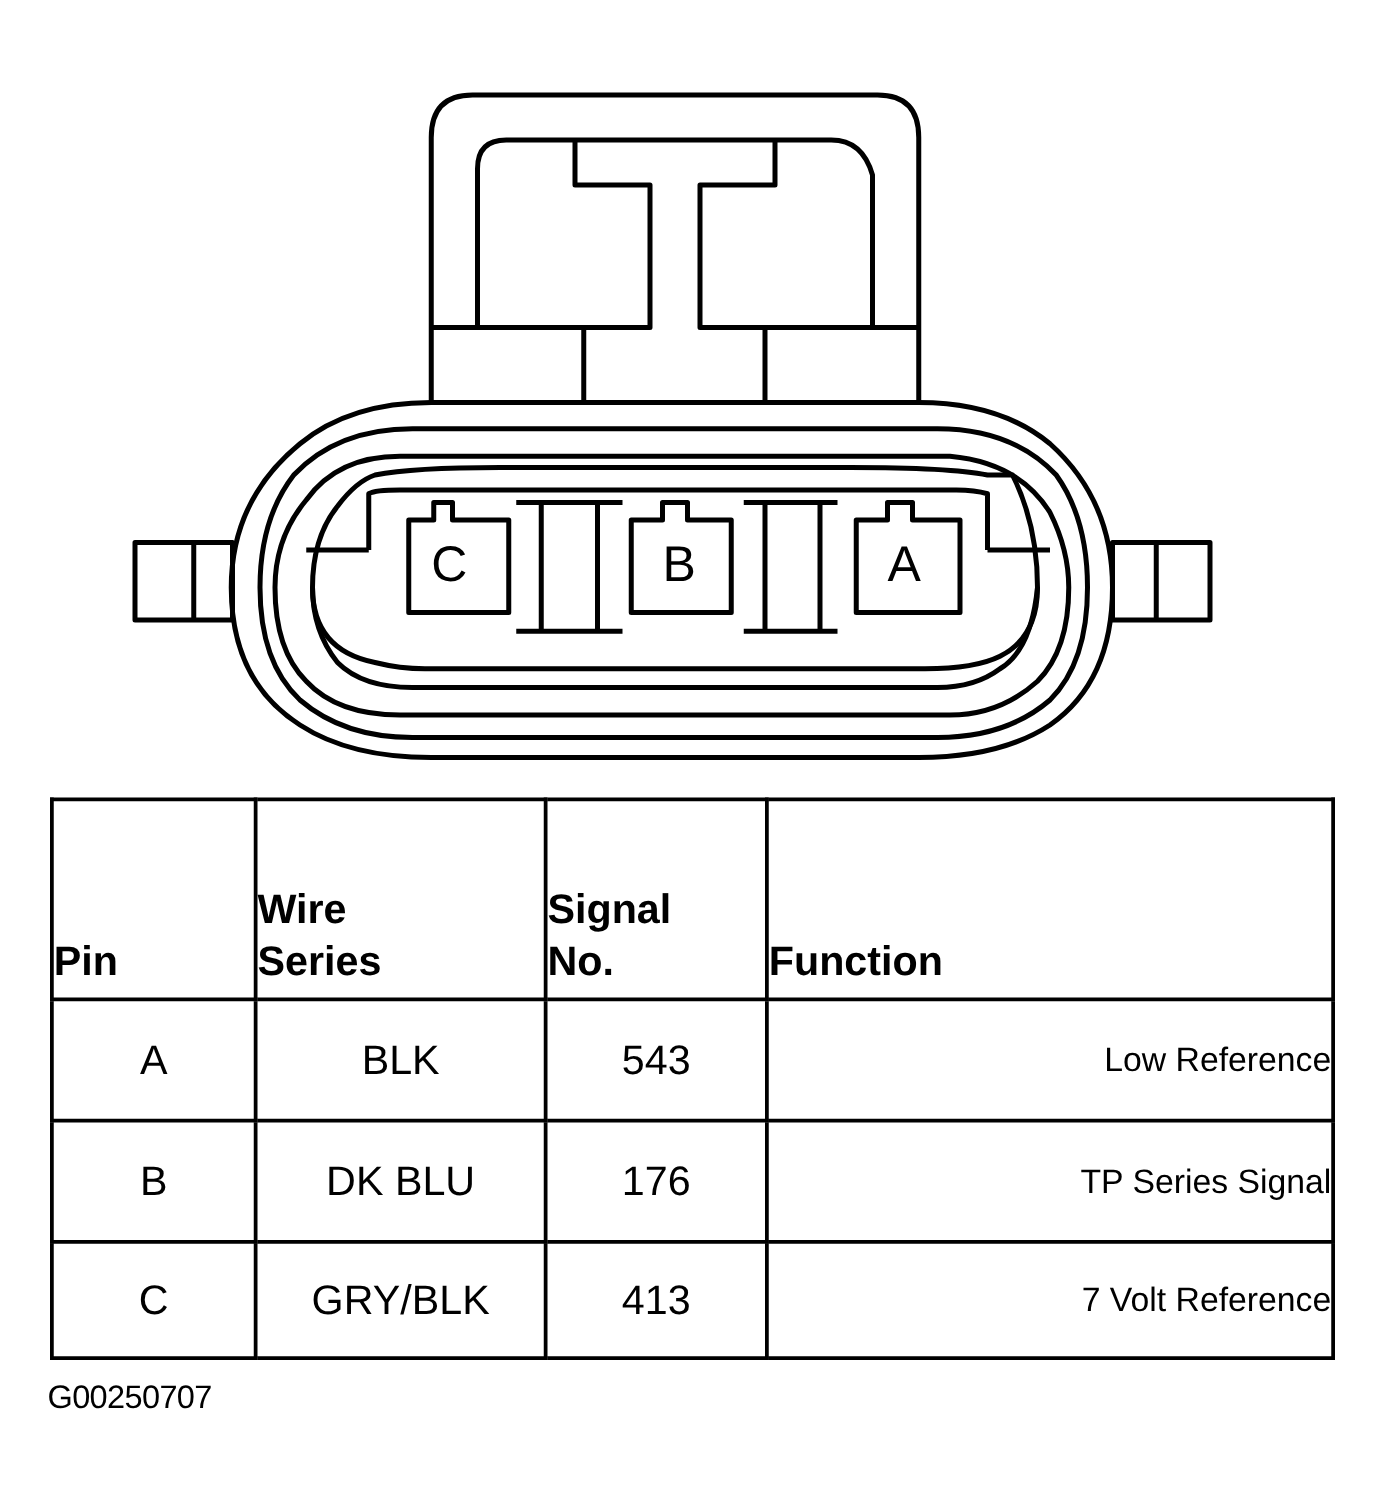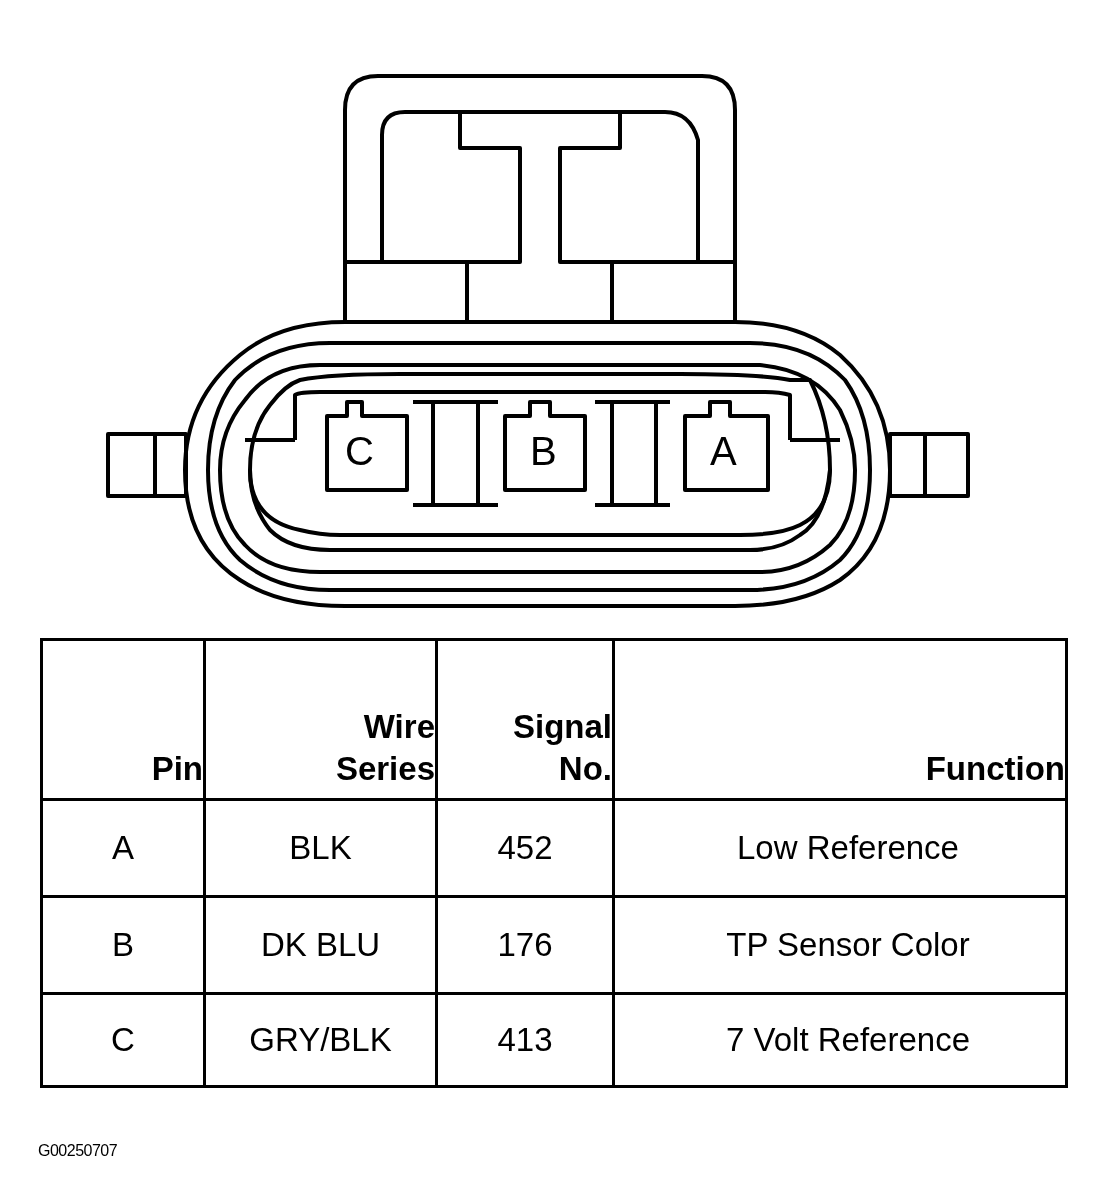--- a/index.html
+++ b/index.html
@@ -3,29 +3,29 @@
   <meta charset="utf-8">
   <style>
     html, body { margin: 0; padding: 0; background: #ffffff; }
     body { width: 1105px; height: 1199px; position: relative; overflow: hidden;
            font-family: "Liberation Sans", sans-serif; color: #000; }
     #diagram { position: absolute; left: 0; top: 0; }
     .pin-label { font-family: "Liberation Sans", sans-serif; font-size: 40px; font-weight: 400; }
     #conn-table { position: absolute; left: 40px; top: 638px; width: 1025px; height: 450px;
                   border-collapse: collapse; table-layout: fixed; }
     #conn-table td { border: 3px solid #000; padding: 0; vertical-align: middle; }
-    .hdr { font-weight: 700; font-size: 33px; text-align: right; line-height: 42px; }
+    .hdr { font-weight: 700; font-size: 33px; text-align: left; line-height: 42px; }
     .info-left { font-weight: 700; font-size: 33px; text-align: center; line-height: 42px; }
     .info-right { font-weight: 700; font-size: 33px; line-height: 43px; padding-left: 60px !important; }
     .info-right .bullet-line { position: relative; }
     .info-right .bullet { position: absolute; left: -36px; }
     .cell { font-size: 33px; text-align: center; }
-    .cell-func { font-size: 33px; text-align: center; padding-left: 16px !important; }
+    .cell-func { font-size: 27px; text-align: right; padding-left: 16px !important; }
     .hdr-bottom { vertical-align: bottom !important; padding-bottom: 8px !important; }
-    #figure-id { position: absolute; left: 38px; top: 1102px; font-size: 16px; letter-spacing: -0.5px; margin-top: 40px; }
+    #figure-id { position: absolute; left: 38px; top: 1102px; font-size: 26px; letter-spacing: -0.5px; }
   </style>
 </head>
 <body>
 
 <svg id="diagram" width="1105" height="630" viewBox="0 0 1105 630">
   <g fill="none" stroke="#000" stroke-width="4" stroke-linejoin="round">
 
     <path d="M345 322 L345 110 Q345 76 378 76 L702 76 Q735 76 735 110 L735 322"></path>
     <path d="M382 262 L382 135 Q382 112 405 112 L665 112 Q690 112 698 140 L698 262"></path>
 
@@ -78,28 +78,28 @@
       <div>Signal</div>
       <div>No.</div>
     </td>
     <td class="hdr hdr-bottom">
       <div>Function</div>
     </td>
   </tr>
   <tr style="height:63px">
     <td class="cell">A</td>
     <td class="cell">BLK</td>
-    <td class="cell">452</td>
+    <td class="cell">543</td>
     <td class="cell-func">Low Reference</td>
   </tr>
   <tr style="height:63px">
     <td class="cell">B</td>
     <td class="cell">DK BLU</td>
     <td class="cell">176</td>
-    <td class="cell-func">TP Sensor Color</td>
+    <td class="cell-func">TP Series Signal</td>
   </tr>
   <tr style="height:60px">
     <td class="cell">C</td>
     <td class="cell">GRY/BLK</td>
     <td class="cell">413</td>
     <td class="cell-func">7 Volt Reference</td>
   </tr>
 </tbody>
   </table>
 

